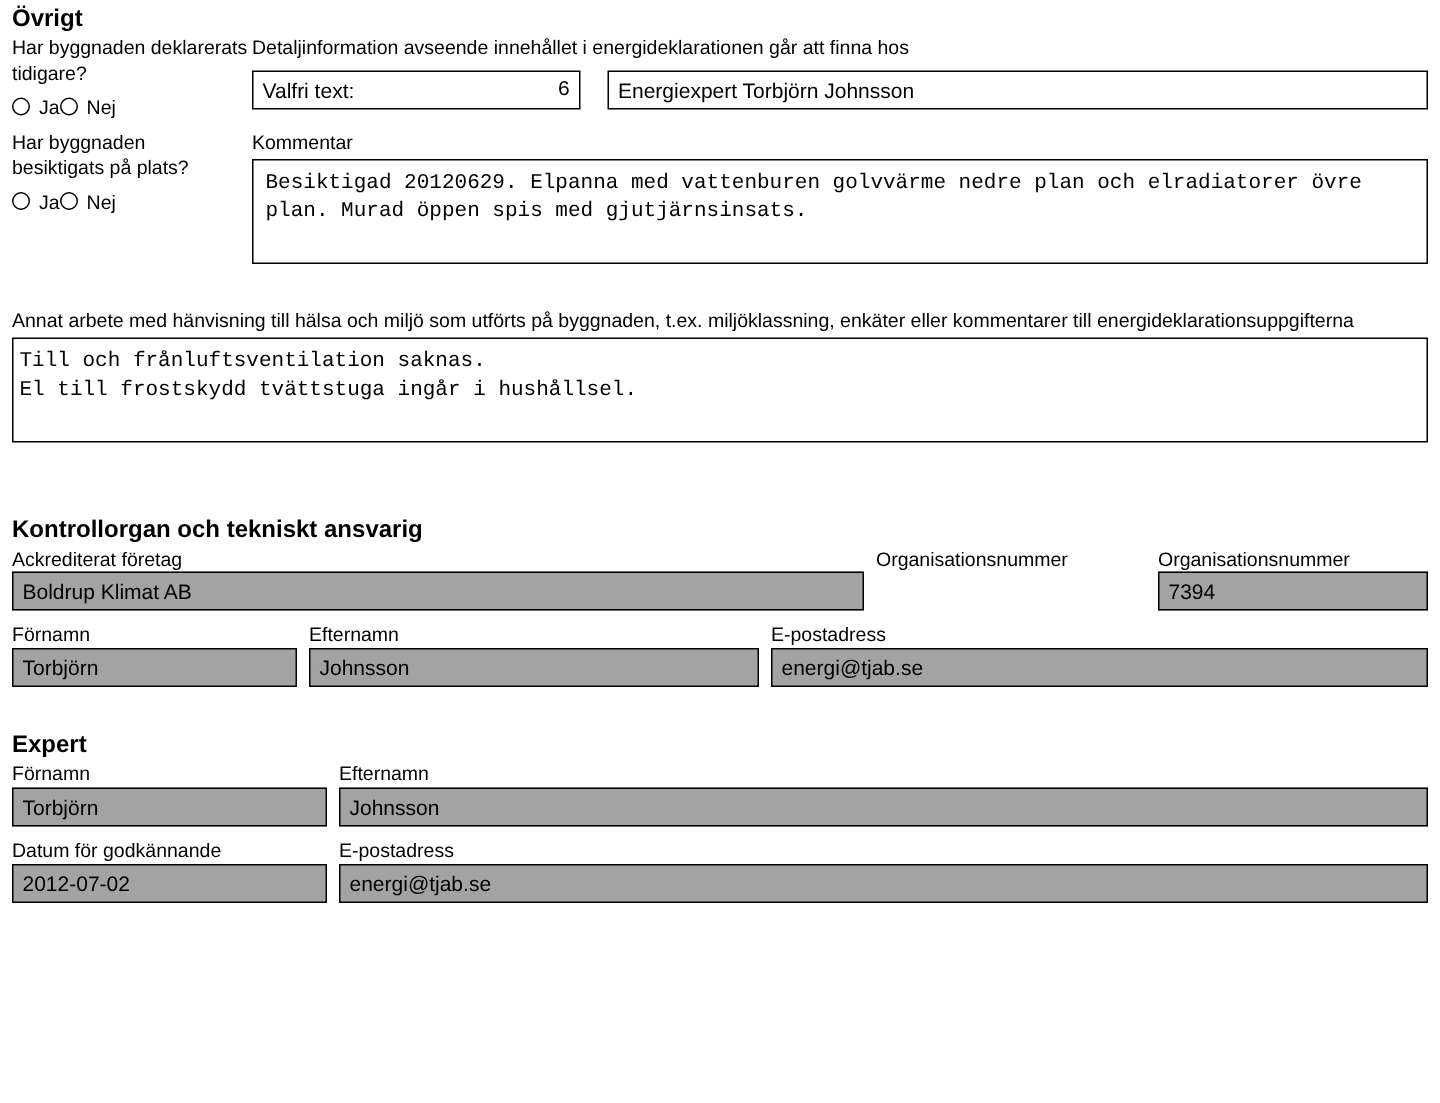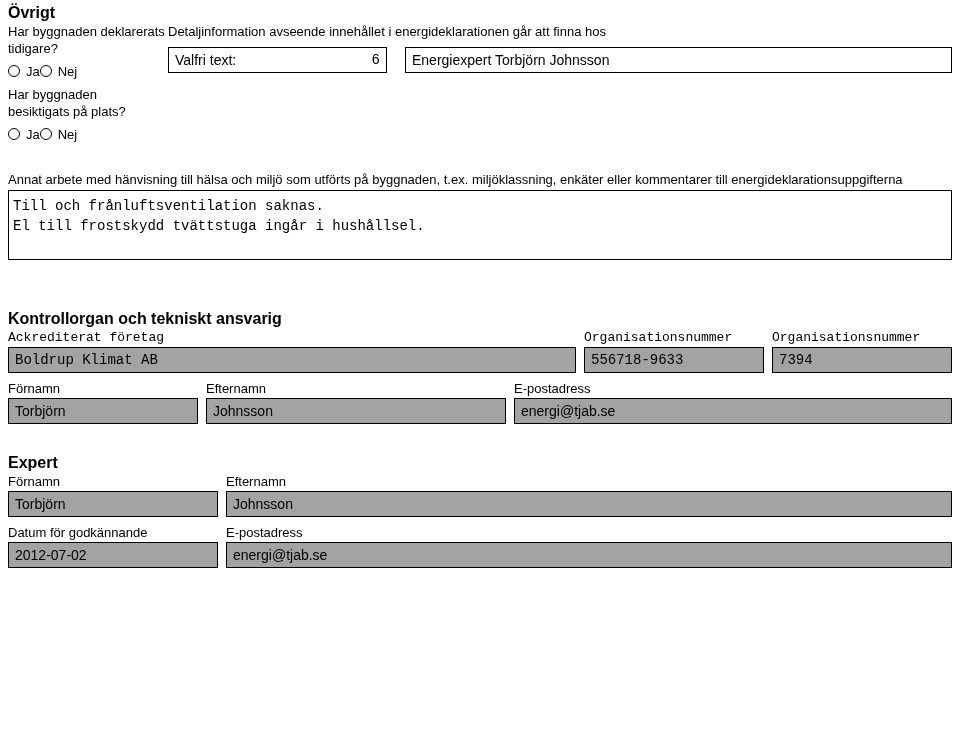--- a/index.html
+++ b/index.html
@@ -59,21 +59,21 @@
   }
   .big-box {
     border: 1px solid #000;
     padding: 6px 4px;
     font-family: "Courier New", Courier, monospace;
     font-size: 14px;
     line-height: 1.4;
     min-height: 70px;
     margin-top: 2px;
   }
-  .kontroll-grid { display: flex; gap: 8px; margin-top: 2px; font-family: Liberation Mono, monospace; }
+  .kontroll-grid { display: flex; gap: 8px; margin-top: 2px; }
   .kontroll-grid > div { display: flex; flex-direction: column; }
   .col-a { flex: 1; }
   .col-b { width: 180px; }
   .col-c { width: 180px; }
   .name-grid { display: flex; gap: 8px; margin-top: 8px; }
   .name-grid .col1 { width: 190px; }
   .name-grid .col2 { width: 300px; }
   .name-grid .col3 { flex: 1; }
   .expert-grid { display: flex; gap: 8px; margin-top: 2px; }
   .expert-grid .col1 { width: 210px; }
@@ -123,20 +123,26 @@
         <div class="radio-item">
           <span class="radio-dot"></span>
           <span>Ja</span>
         </div>
         <div class="radio-item">
           <span class="radio-dot"></span>
           <span>Nej</span>
         </div>
       </div>
     </div>
+    <div class="right-col">
+      <div class="label-small">Kommentar</div>
+      <div class="kommentar-box">
+        <span>Besiktigad 20120629. Elpanna med vattenburen golvvärme nedre plan och elradiatorer övre plan. Murad öppen spis med gjutjärnsinsats.</span>
+      </div>
+    </div>
   </div>
 </div>
 
 <div class="spacer-md"></div>
 
 <div>
   <div class="label-small">Annat arbete med hänvisning till hälsa och miljö som utförts på byggnaden, t.ex. miljöklassning, enkäter eller kommentarer till energideklarationsuppgifterna</div>
   <div class="big-box">
     <span style="white-space:pre-line;">Till och frånluftsventilation saknas.
 El till frostskydd tvättstuga ingår i hushållsel.</span>
@@ -149,23 +155,20 @@
   <div class="section-title">Kontrollorgan och tekniskt ansvarig</div>
   <div class="kontroll-grid">
     <div class="col-a">
       <div class="label-small">Ackrediterat företag</div>
       <div class="field-box gray">
         <span>Boldrup Klimat AB</span>
       </div>
     </div>
     <div class="col-b">
       <div class="label-small">Organisationsnummer</div>
-      <div class="field-box gray">
-        <span>556718-9633</span>
-      </div>
     </div>
     <div class="col-c">
       <div class="label-small">Organisationsnummer</div>
       <div class="field-box gray">
         <span>7394</span>
       </div>
     </div>
   </div>
 
   <div class="name-grid">

